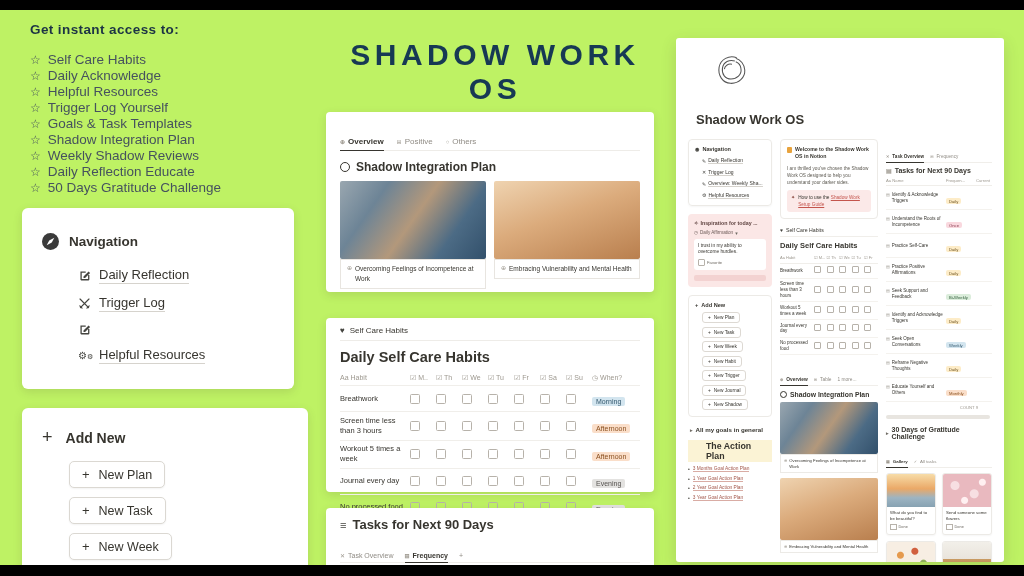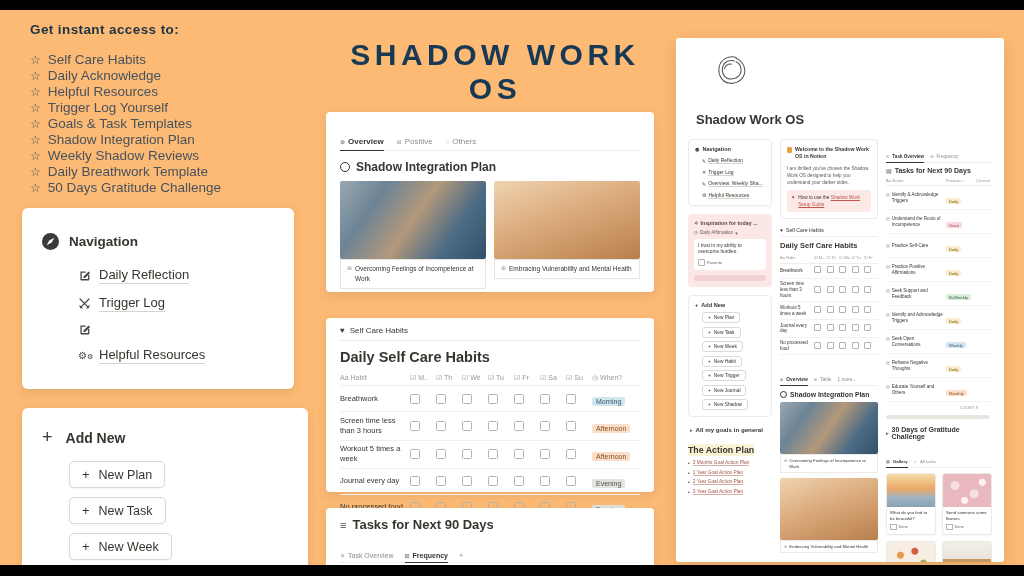--- a/index.html
+++ b/index.html
@@ -1,16 +1,16 @@
 <!DOCTYPE html>
 <html><head>
 <meta charset="utf-8">
 <style>
   html,body{margin:0;padding:0;background:#d8d4d0;}
-  #stage{position:relative;width:1024px;height:576px;background:#fdba74;overflow:hidden;
+  #stage{position:relative;width:1024px;height:576px;background:#bef264;overflow:hidden;
          font-family:"Liberation Sans",sans-serif;color:#37352f;}
   .bar{position:absolute;left:0;width:1024px;background:#000;z-index:60;}
   .bar.top{top:0;height:10px;}
   .bar.bottom{bottom:0;height:11px;}
 
   
   .access{position:absolute;left:30px;top:22px;}
   .access h1{margin:0 0 15px;font-size:13.5px;font-weight:700;color:#1c3345;letter-spacing:.4px;}
   .access ul{list-style:none;margin:0;padding:0;font-size:13.5px;color:#46525e;line-height:16px;}
   .access li{display:flex;align-items:center;gap:7px;}
@@ -114,21 +114,21 @@
   .insp-fav{display:flex;gap:2px;align-items:center;font-size:4.2px;color:#6f6b64;margin-top:3px;}
   .mcb{display:inline-block;width:5px;height:5px;border:.8px solid #b7b2aa;border-radius:1px;flex:none;cursor:pointer;}
   .insp-strip{height:6px;background:#f3d2d1;border-radius:2px;margin-top:5px;}
 
   .addmini{border:1px solid #eceae6;border-radius:4px;padding:6px;margin-top:8px;}
   .am-btns{margin:4px 0 0 7px;display:flex;flex-direction:column;gap:3.5px;align-items:flex-start;}
   .am-btn{font-size:4.8px;border:.8px solid #ddd9d3;border-radius:3px;padding:2px 5px;background:#fff;display:flex;gap:3px;cursor:pointer;}
 
   .goals{font-size:6.2px;font-weight:700;margin:9px 0 6px 2px;display:flex;gap:3px;align-items:center;cursor:pointer;}
   .tog{color:#6f6b64;font-size:5px;}
-  .ap-title{font-size:8.8px;font-weight:700;background:#fbf3d5;display:inline-block;padding:1px 0;margin:1px 0 4px;}
+  .ap-title{font-size:8.8px;font-weight:700;background:#fbf3d5;display:inline-block;padding:1px 18px;margin:1px 0 4px;}
   .ap-items{display:flex;flex-direction:column;gap:3.5px;}
   .ap-item{font-size:4.8px;color:#a2564a;display:flex;gap:3px;align-items:center;cursor:pointer;}
   .ap-item .b{color:#37352f;font-size:5px;}
   .ap-item .lbl{border-bottom:.7px solid #d9aca4;}
 
   .welcome{border:1px solid #eceae6;border-radius:4px;padding:6px;}
   .w-head{display:flex;gap:3px;font-size:5.2px;font-weight:700;line-height:1.4;}
   .w-ic{width:5px;height:6px;background:#e8a33d;border-radius:1px;flex:none;margin-top:1px;}
   .w-body{font-size:4.7px;color:#5c5951;line-height:1.5;margin:4px 0;}
   .w-tip{background:#fbe9e8;border-radius:3px;padding:4px;font-size:4.7px;line-height:1.5;display:flex;gap:3px;}
@@ -211,21 +211,21 @@
       <li>
           <span class="star">☆</span>
           <span>Shadow Integration Plan</span>
         </li>
       <li>
           <span class="star">☆</span>
           <span>Weekly Shadow Reviews</span>
         </li>
       <li>
           <span class="star">☆</span>
-          <span>Daily Breathwork Template</span>
+          <span>Daily Reflection Educate</span>
         </li>
       <li>
           <span class="star">☆</span>
           <span>50 Days Gratitude Challenge</span>
         </li>
     </ul>
   </section>
 
   <div class="hero">SHADOW WORK OS</div>
 

